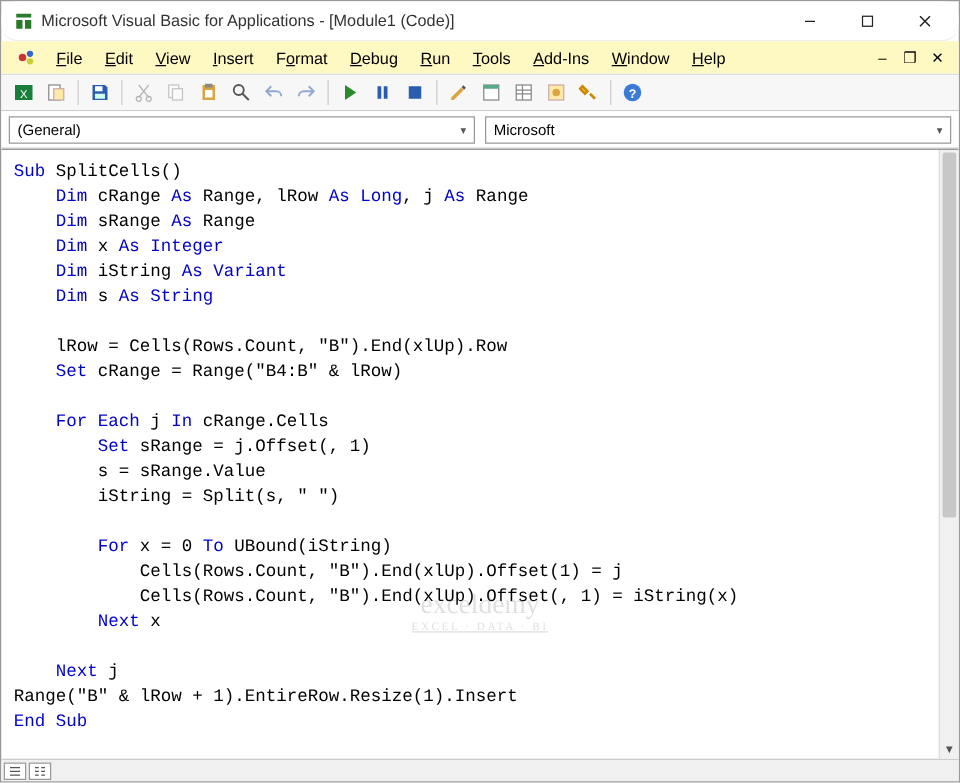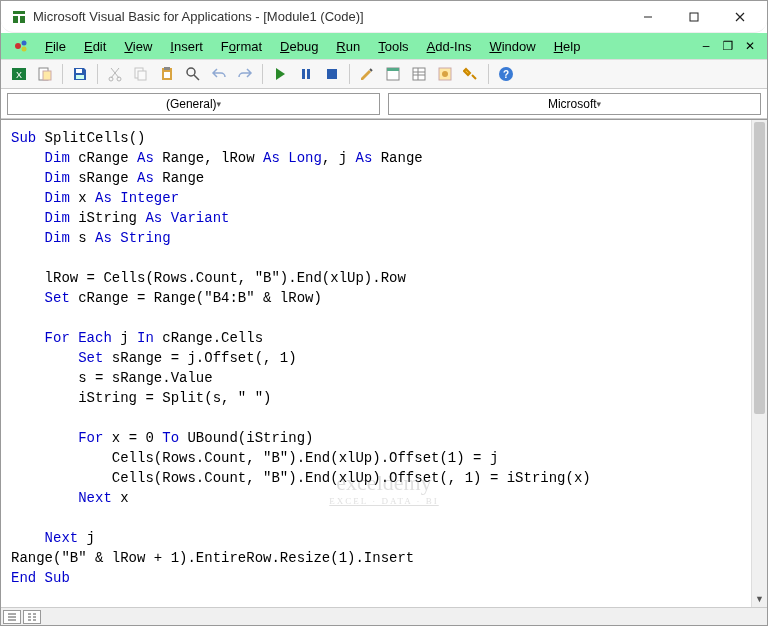--- a/index.html
+++ b/index.html
@@ -1,32 +1,32 @@
 <!DOCTYPE html>
 <html><head>
 <meta charset="utf-8">
 <style>
 * { margin: 0; padding: 0; box-sizing: border-box; }
 body { font-family: "Segoe UI", Tahoma, sans-serif; font-size: 12px; background: #fff; width: 768px; height: 626px; overflow: hidden; position: relative; border: 1px solid #999; }
 .titlebar { height: 32px; display: flex; align-items: center; padding: 0 4px; background: #fff; border-bottom: 1px solid #eee; border-radius: 13px; }
 .titlebar .app-icon { width:16px; height:16px; margin: 0 6px; color:#2a7a2a; }
 .titlebar .title { flex: 1; font-size: 13px; color: #333; }
 .winbtn { width: 46px; height: 32px; display: flex; align-items:center; justify-content:center; color:#222; }
-.menubar { height: 26px; display:flex; align-items:center; padding:0 6px; gap:2px; background:#86efac; }
+.menubar { height: 26px; display:flex; align-items:center; padding:0 6px; gap:2px; background:#fef9c3; }
 .menubar .mb-icon { width:16px; height:16px; margin:0 6px; }
 .menuitem { padding: 2px 8px; font-size: 13px; color:#000; }
 .menuitem u { text-decoration: underline; }
 .mdi-controls { margin-left:auto; display:flex; gap:0; }
 .mdi-btn { width:22px; height:20px; display:flex; align-items:center; justify-content:center; font-size:12px; }
 .toolbar { height: 30px; display:flex; align-items:center; padding:2px 6px; gap:2px; background:#f7f7f7; border-top:1px solid #ddd; border-bottom:1px solid #ccc; }
 .tbtn { width:24px; height:24px; display:flex; align-items:center; justify-content:center; border:1px solid transparent; border-radius:2px; }
 .tbtn svg { width:16px; height:16px; }
 .tsep { width:1px; height:20px; background:#ccc; margin:0 3px; }
 .dropdowns { height: 30px; display:flex; align-items:center; padding:4px 6px; gap:8px; background:#fff; border-bottom:1px solid #ccc; }
-.dd { flex:1; height:22px; border:1px solid #999; display:flex; align-items:center; padding:0 6px; font-size:12px; background:#fff; justify-content:center; }
+.dd { flex:1; height:22px; border:1px solid #999; display:flex; align-items:center; padding:0 6px; font-size:12px; background:#fff; justify-content:space-between; }
 .dd .chev { color:#555; font-size:9px; }
 .code-container { position:relative; height: calc(100% - 32px - 26px - 30px - 30px - 18px); overflow:auto; border-top:1px solid #999; }
 .code { font-family: Consolas, "Courier New", monospace; font-size: 14px; line-height: 20px; white-space: pre; padding: 8px 8px 4px 10px; color:#000; }
 .kw { color: #0000CC; }
 .scrollbar-v { position:absolute; right:0; top:0; bottom:0; width:16px; background:#f0f0f0; border-left:1px solid #ddd; }
 .scroll-thumb { position:absolute; top:2px; left:2px; right:2px; height:60%; background:#c7c7c7; border-radius:2px; }
 .scroll-arrow { position:absolute; left:0; right:0; height:16px; display:flex; align-items:center; justify-content:center; font-size:9px; color:#555; }
 .scroll-arrow.bot { bottom:0; }
 .bottom-strip { height:18px; background:#f0f0f0; border-top:1px solid #ccc; display:flex; align-items:center; padding:0 2px; gap:2px; }
 .view-btn { width:18px; height:14px; border:1px solid #999; background:#fff; display:flex; align-items:center; justify-content:center; }

